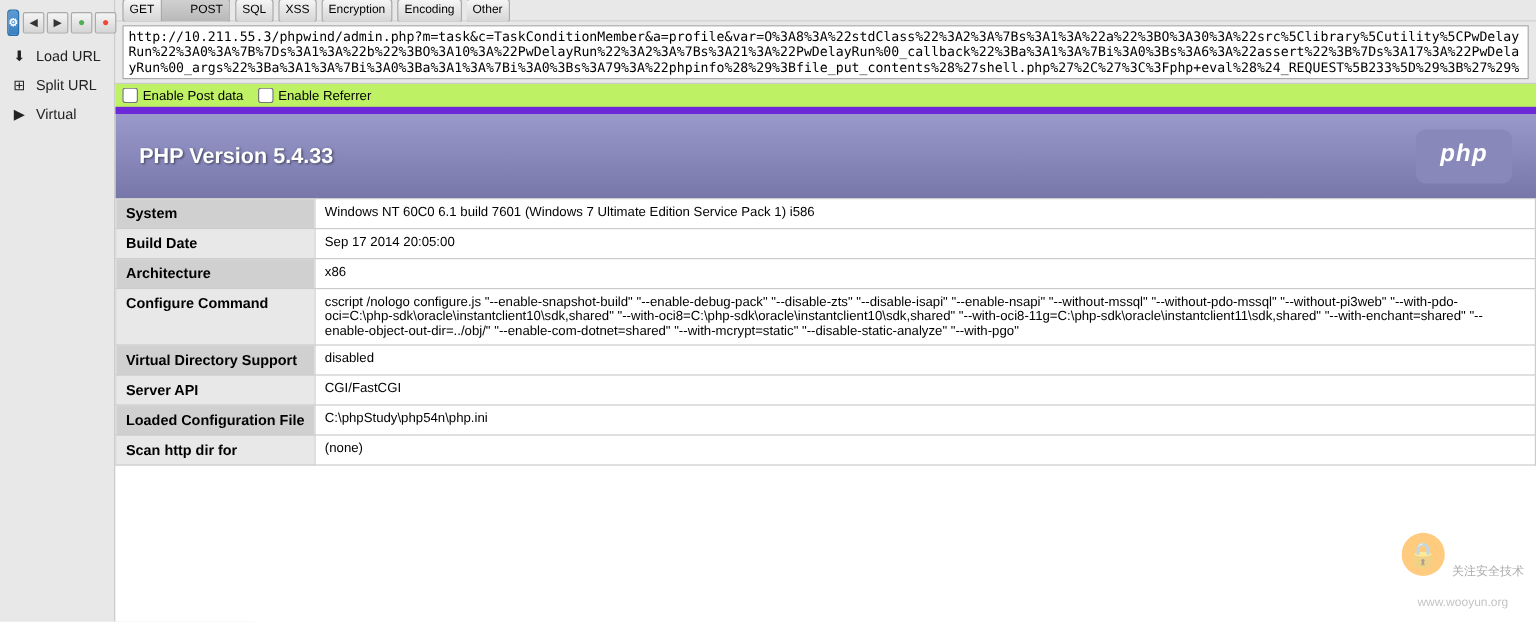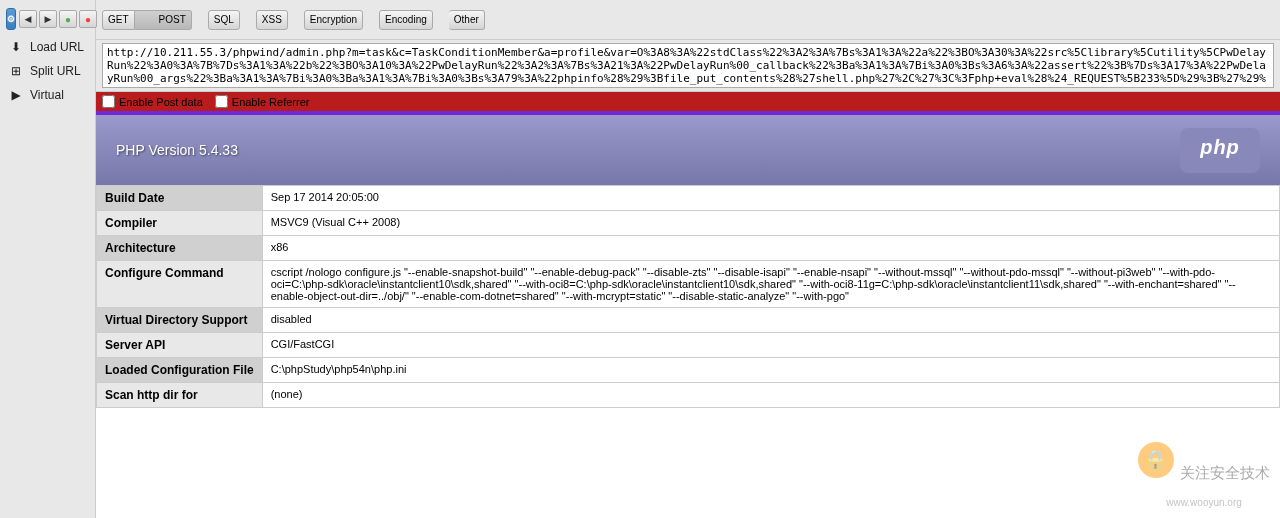--- a/index.html
+++ b/index.html
@@ -122,22 +122,22 @@
       background: white;
       padding: 2px 4px;
       height: 45px;
       resize: none;
       font-family: monospace;
       word-break: break-all;
       overflow: hidden;
     }
 
     .options-row {
-      background: #b91c1c;
-      border-bottom: 4px solid #6d28d9;
+      background: #bef264;
+      border-bottom: 6px solid #6d28d9;
       padding: 3px 6px;
       display: flex;
       align-items: center;
       gap: 12px;
     }
 
     .checkbox-label {
       display: flex;
       align-items: center;
       gap: 4px;
@@ -155,22 +155,22 @@
     .php-header {
       background: linear-gradient(180deg, #9999cc 0%, #7777aa 100%);
       padding: 10px 20px;
       display: flex;
       align-items: center;
       justify-content: space-between;
       min-height: 70px;
     }
 
     .php-version-text {
-      font-size: 14px;
-      font-weight: normal;
+      font-size: 18px;
+      font-weight: bold;
       color: white;
       text-shadow: 1px 1px 2px rgba(0,0,0,0.5);
     }
 
     .php-logo {
       width: 80px; height: 45px;
       background: #8888bb;
       border-radius: 8px;
       display: flex; align-items: center; justify-content: flex-start;
       color: white;
@@ -222,22 +222,22 @@
       opacity: 0.5;
     }
 
     
     .top-nav {
       background: #e8e8e8;
       border-bottom: 1px solid #ccc;
       display: flex;
       align-items: center;
       padding: 3px 6px;
-      gap: 16px;
-      height: 40px;
+      gap: 4px;
+      height: 18px;
     }
   </style>
 </head>
 <body>
 
 <div class="main-layout">
 
   <div class="left-panel">
     <div class="left-panel-top">
       <div class="icon-btn blue">
@@ -323,27 +323,27 @@
             <svg width="80" height="42" viewBox="0 0 80 42">
               <ellipse cx="40" cy="21" rx="38" ry="19" fill="#8888bb"></ellipse>
               <text x="40" y="27" text-anchor="middle" font-size="20" font-weight="bold" font-style="italic" fill="white" font-family="Arial">php</text>
             </svg>
           </span>
         </div>
       </div>
 
       <table class="php-table">
         <tbody id="php-table-body">
+        <tr>
+              <td>System</td>
+              <td>Windows NT 60C0 6.1 build 7601 (Windows 7 Ultimate Edition Service Pack 1) i586</td>
+            </tr>
             <tr>
               <td>Build Date</td>
               <td>Sep 17 2014 20:05:00</td>
-            </tr>
-            <tr>
-              <td>Compiler</td>
-              <td>MSVC9 (Visual C++ 2008)</td>
             </tr>
             <tr>
               <td>Architecture</td>
               <td>x86</td>
             </tr>
             <tr>
               <td>Configure Command</td>
               <td>cscript /nologo configure.js "--enable-snapshot-build" "--enable-debug-pack" "--disable-zts" "--disable-isapi" "--enable-nsapi" "--without-mssql" "--without-pdo-mssql" "--without-pi3web" "--with-pdo-oci=C:\php-sdk\oracle\instantclient10\sdk,shared" "--with-oci8=C:\php-sdk\oracle\instantclient10\sdk,shared" "--with-oci8-11g=C:\php-sdk\oracle\instantclient11\sdk,shared" "--with-enchant=shared" "--enable-object-out-dir=../obj/" "--enable-com-dotnet=shared" "--with-mcrypt=static" "--disable-static-analyze" "--with-pgo"</td>
             </tr>
             <tr>
@@ -367,17 +367,17 @@
 
     </div>
   </div>
 
 </div>
 
 <div class="watermark">
   <div style="display:flex;align-items:center;gap:6px;">
     <div style="width:36px;height:36px;background:#ff9900;border-radius:50%;display:flex;align-items:center;justify-content:center;font-size:20px;">🔒</div>
     <div>
-      <div style="font-size:15px;color:#555;margin-top:28px;">关注安全技术</div>
+      <div style="font-size:10px;color:#555;margin-top:28px;">关注安全技术</div>
     </div>
   </div>
   <div style="font-size:10px;color:#888;margin-top:14px;">www.wooyun.org</div>
 </div>
 
 </body></html>

